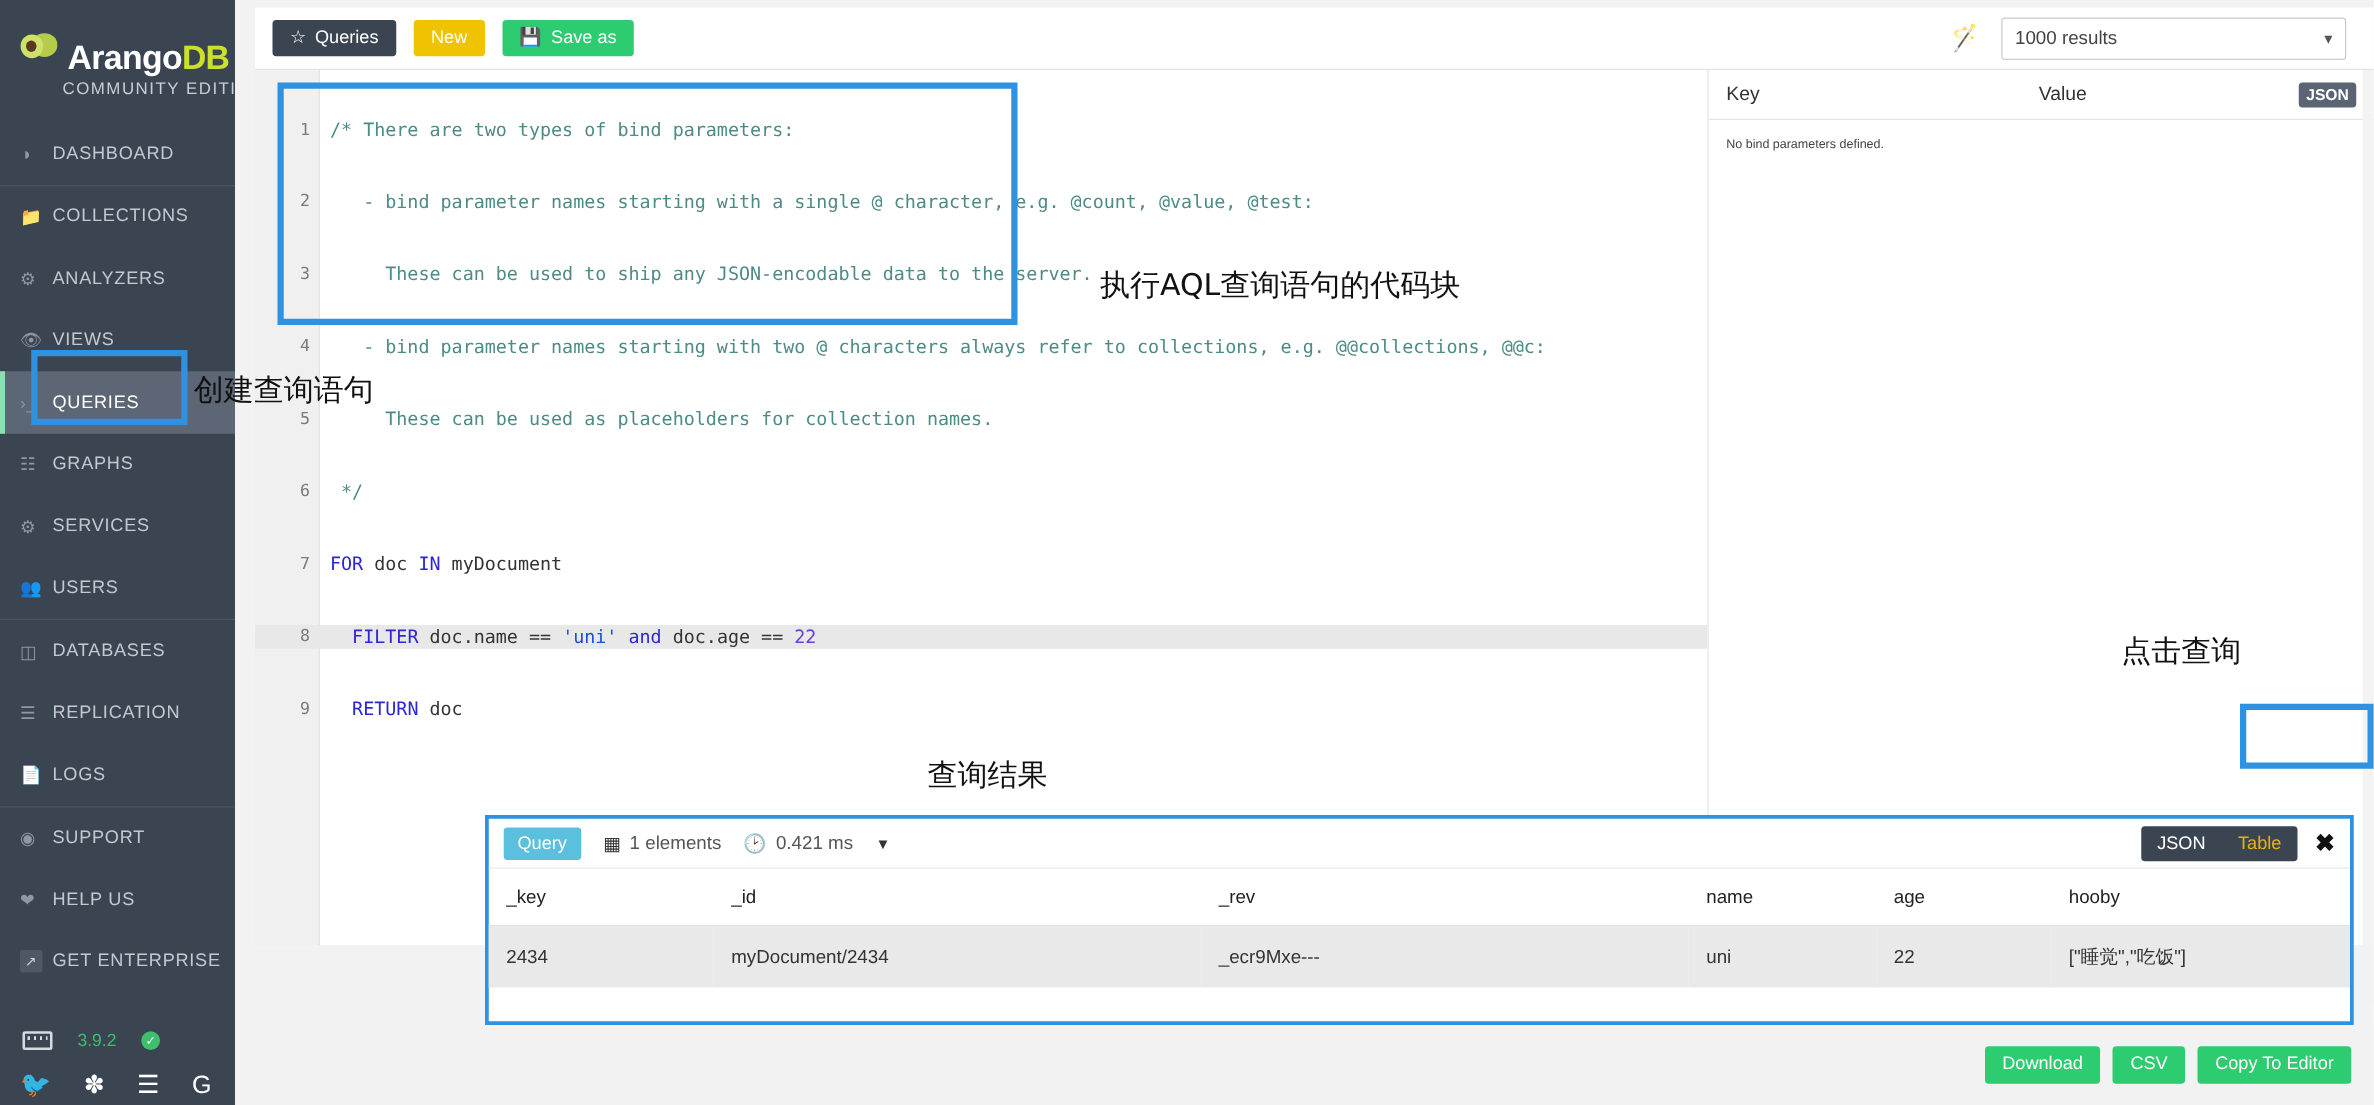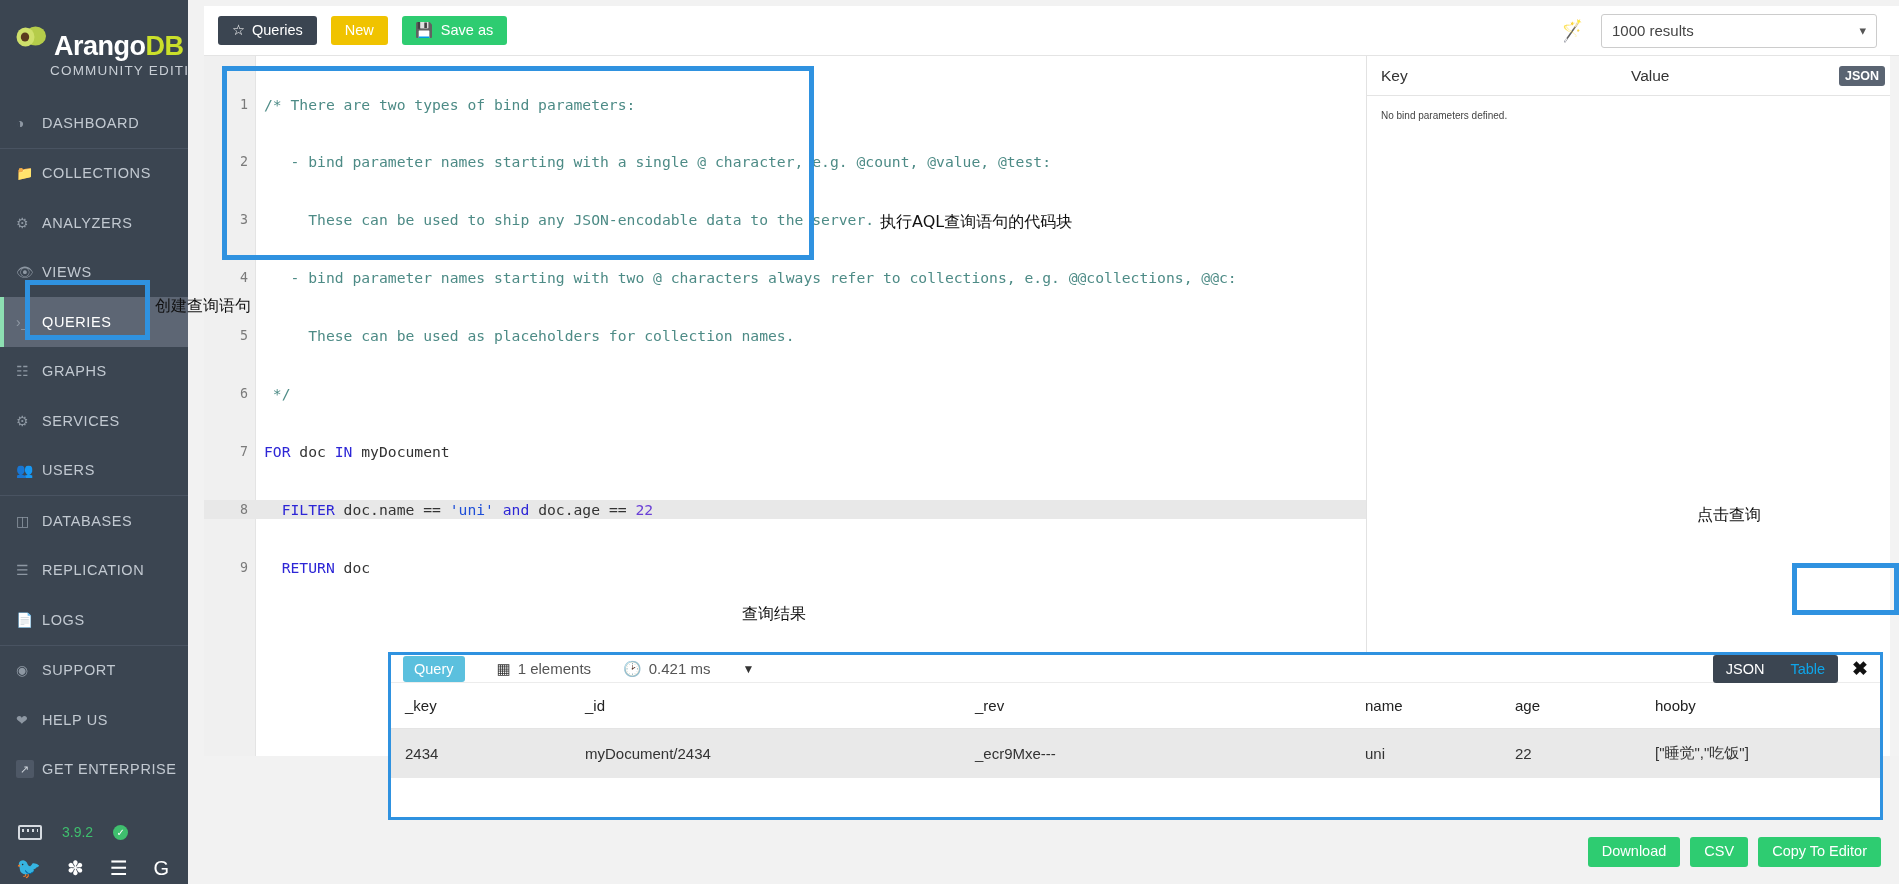--- a/index.html
+++ b/index.html
@@ -159,60 +159,60 @@
     justify-content: flex-end; gap: 10px; padding-right: 18px;
   }
   .action-bar .btn { padding: 8px 16px; font-size: 14.5px; }
 
   
   .results-panel {
     position: absolute; left: 200px; right: 16px; top: 652px; height: 168px;
     background: #ffffff; border: 3px solid #2f92e0;
   }
   .results-head {
-    display: flex; align-items: center; height: 28px; padding: 0 12px;
-    border-bottom: 1px solid #ececec; gap: 32px;
+    display: flex; align-items: center; height: 40px; padding: 0 12px;
+    border-bottom: 1px solid #ececec; gap: 18px;
   }
   .chip-query {
     background: #5bc0de; color: #fff; font-size: 14.5px;
     padding: 5px 11px; border-radius: 3px; cursor: pointer;
   }
   .meta { display: flex; align-items: center; gap: 7px; font-size: 15px; color: #555; }
   .meta .gi { font-size: 15px; color: #333; }
   .caret-down { color: #333; font-size: 12px; cursor: pointer; }
   .results-head-right {
     margin-left: auto; display: flex; align-items: center; gap: 14px;
   }
   .jt-toggle {
     background: #3b4551; border-radius: 3px; display: flex; align-items: center;
     overflow: hidden;
   }
   .jt-toggle span {
     font-size: 14.5px; padding: 6px 13px; cursor: pointer; color: #fff;
   }
-  .jt-toggle span.tbl { color: #0ea5e9; }
+  .jt-toggle span.tbl { color: #eab308; }
   .close-x { font-size: 19px; font-weight: bold; color: #111; cursor: pointer; }
   .rtable { width: 100%; border-collapse: collapse; table-layout: fixed; }
   .rtable th {
     text-align: left; font-size: 15px; font-weight: normal; color: #222;
     padding: 14px 0 14px 14px; border-bottom: 1px solid #e4e4e4;
   }
   .rtable td {
     font-size: 15px; color: #333; padding: 15px 0 15px 14px;
     background: #e9e9e9;
   }
   .bottom-bar {
     position: absolute; left: 16px; right: 0; bottom: 0; height: 64px;
     display: flex; align-items: center; justify-content: flex-end;
     gap: 10px; padding-right: 18px; background: #f2f2f2;
   }
 
   
   .anno {
-    position: absolute; font-size: 16px; color: #111;
+    position: absolute; font-size: 24px; color: #111;
     font-family: "DejaVu Sans", sans-serif; white-space: nowrap;
   }
   .hl-box {
     position: absolute; border: 5px solid #2f92e0; pointer-events: none;
   }
   .scroll-track {
     position: absolute; right: 0; top: 56px; width: 9px; bottom: 128px;
     background: #f3f3f3;
   }
 </style>

